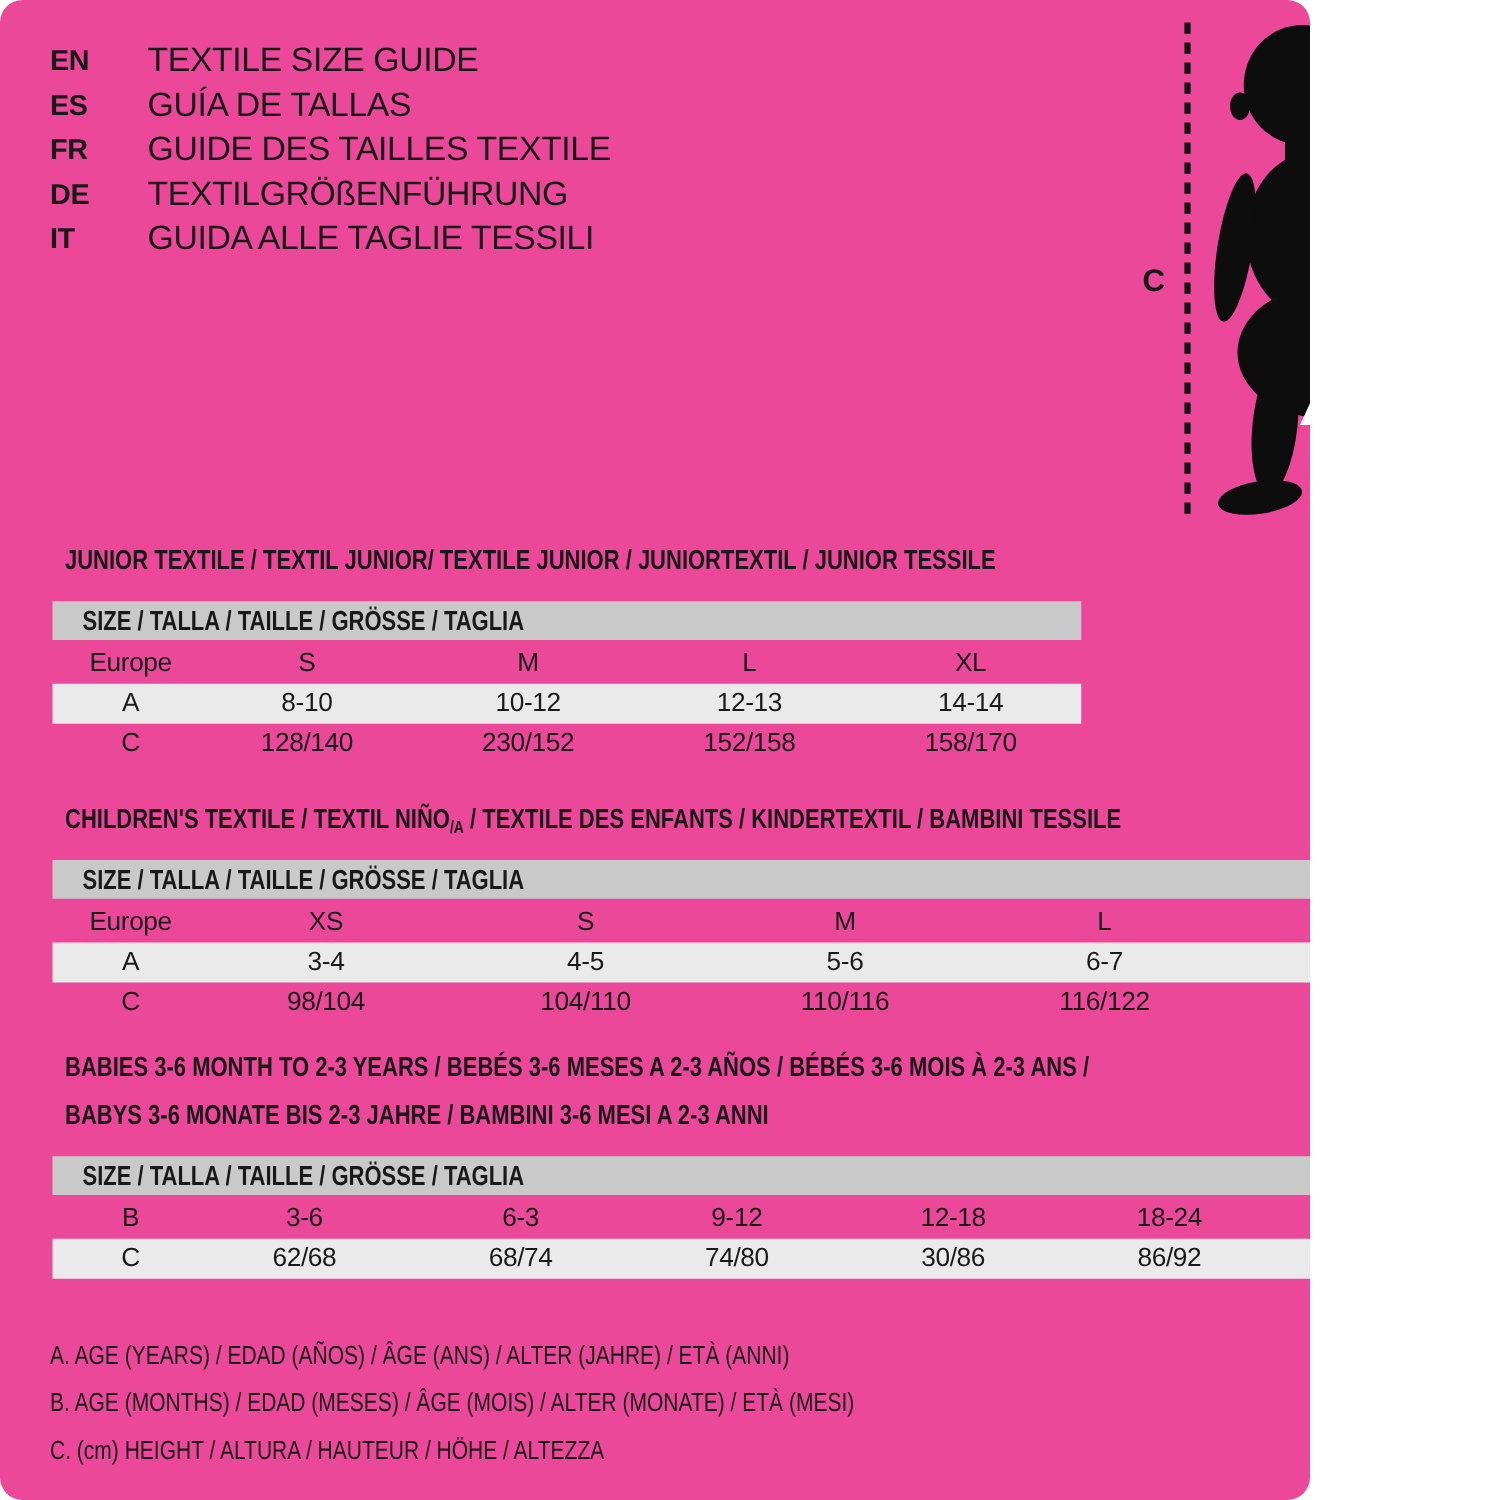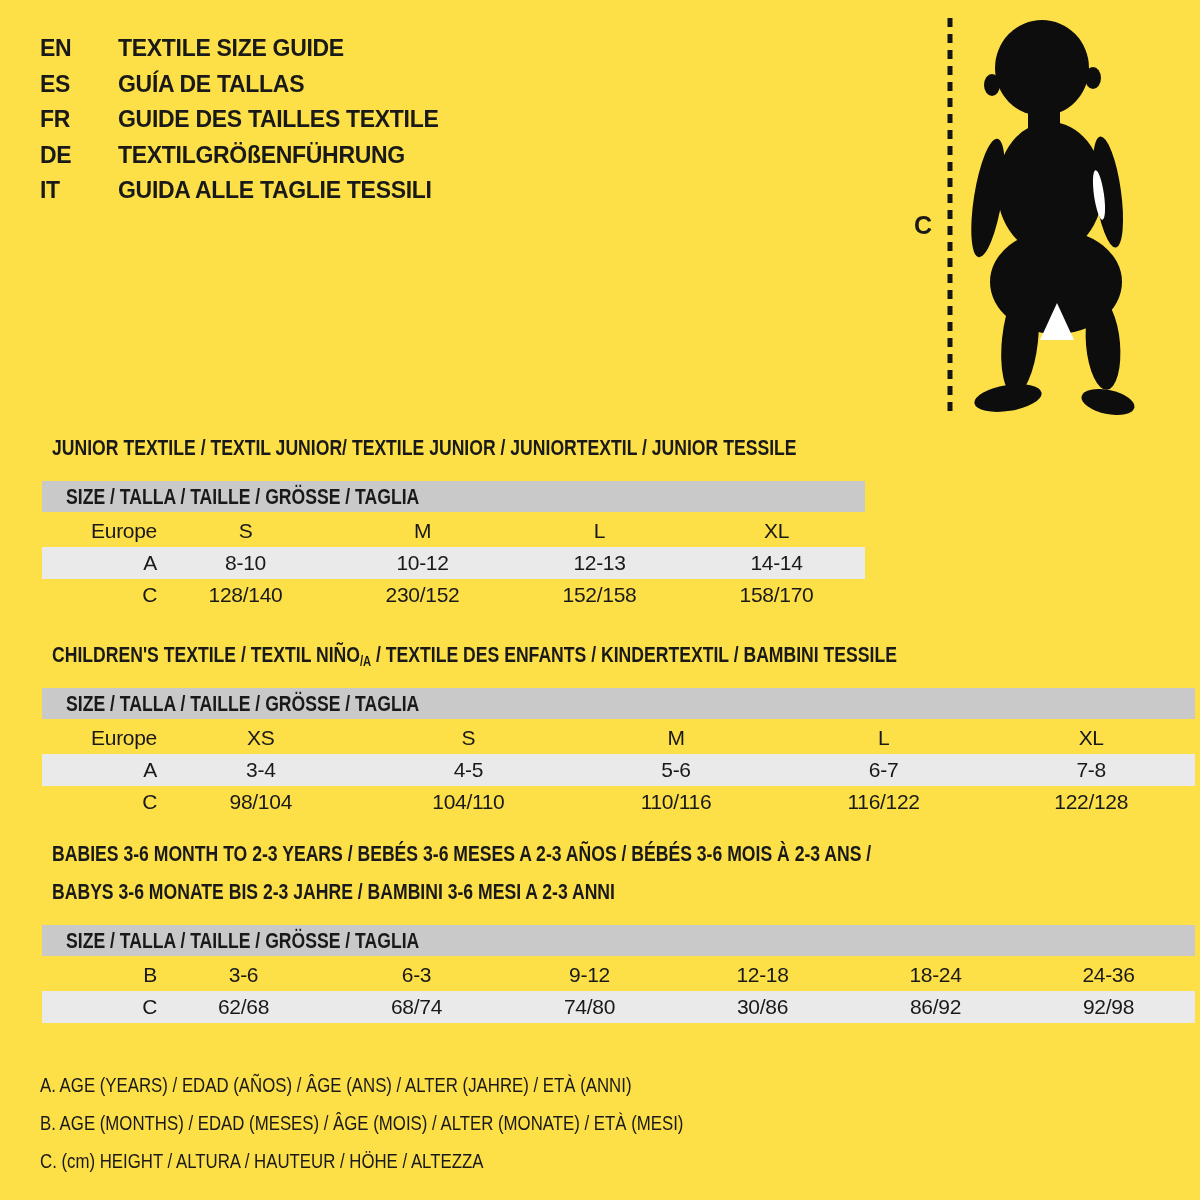--- a/index.html
+++ b/index.html
@@ -10,33 +10,34 @@
   * { box-sizing: border-box; }
   html, body { margin: 0; padding: 0; }
   body {
     width: 1200px; height: 1200px;
     background: #ffffff;
     font-family: "Liberation Sans", "DejaVu Sans", sans-serif;
     color: var(--ink);
   }
   #canvas {
     position: relative;
-    width: 1200px; height: 1200px;
+    width: 1048px; height: 1200px;
     overflow: hidden;
-    background: #fde047;
+    background: #ec4899;
+    border-radius: 18px;
   }
   .abs { position: absolute; }
 
   
   .langs { left: 40px; top: 31px; }
   .lang-row { display: flex; align-items: center; height: 35.5px; }
   .lang-code {
     width: 78px; font-weight: 700; font-size: 23px; letter-spacing: -0.3px;
   }
-  .lang-title { font-weight: 700; font-size: 23px; letter-spacing: -0.3px; white-space: nowrap; }
+  .lang-title { font-weight: 400; font-size: 27px; letter-spacing: -0.3px; white-space: nowrap; }
 
   
   .size-figure { left: 940px; top: 10px; }
   .figure-c-label {
     left: 914px; top: 211px;
     font-size: 25px; font-weight: 700;
   }
 
   
   .cond {
@@ -80,21 +81,21 @@
     display: grid;
     height: 32px;
     align-items: center;
     font-size: 21px;
     letter-spacing: -0.3px;
   }
   .cols4 { grid-template-columns: 115px repeat(4, 1fr); }
   .cols5 { grid-template-columns: 115px repeat(5, 1fr); }
   .cols6 { grid-template-columns: 115px repeat(6, 1fr); }
   .t-row.shaded { background: var(--shade); }
-  .t-row .lbl { text-align: right; padding-left: 10px; }
+  .t-row .lbl { text-align: center; padding-left: 10px; }
   .t-row .val { text-align: center; }
 
   
   .legend { left: 40px; top: 1066px; }
   .legend-line {
     height: 38px; line-height: 38px;
     font-weight: 400; font-size: 21px;
     white-space: nowrap;
   }
 </style>

